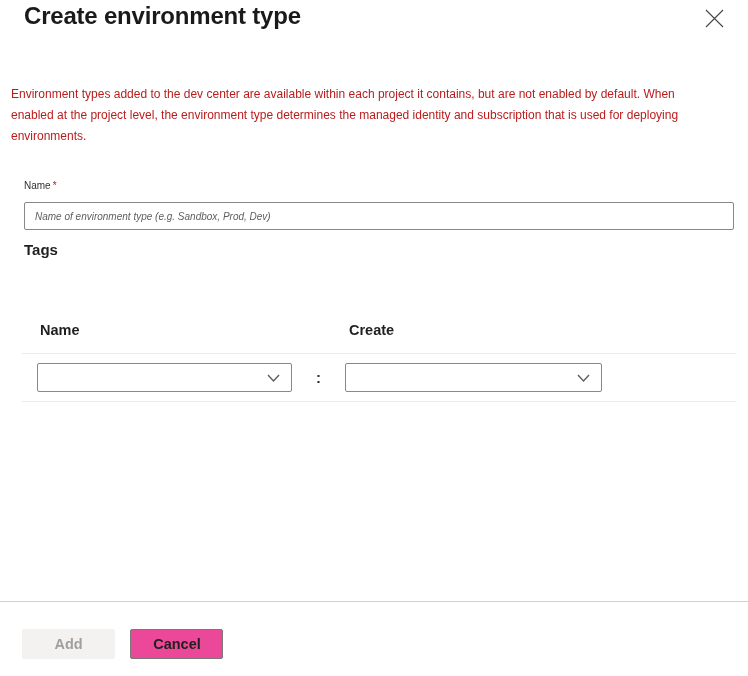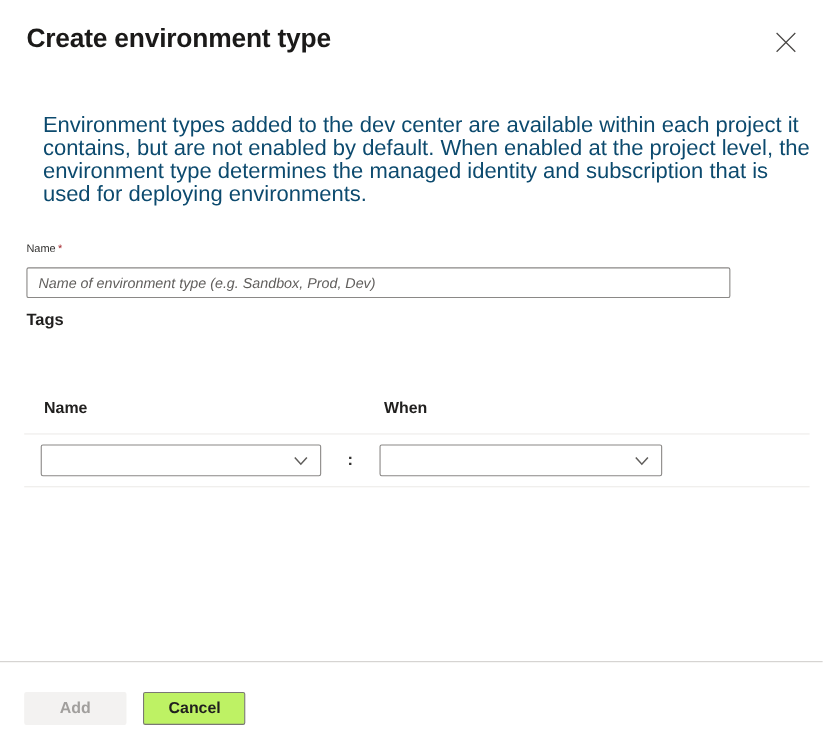--- a/index.html
+++ b/index.html
@@ -14,44 +14,44 @@
   .dialog {
     position: relative;
     width: 748px;
     height: 676px;
     background: #ffffff;
   }
   .header {
     display: flex;
     justify-content: space-between;
     align-items: flex-end;
-    padding: 20px 20px 0 24px;
+    padding: 0 20px 0 24px;
   }
   .title {
     margin: 0;
     font-size: 24px;
     line-height: 32px;
     font-weight: 700;
     color: #1b1a19;
     letter-spacing: -0.2px;
   }
   .close-btn {
     background: none;
     border: none;
     padding: 4px;
     margin-top: 4px;
     cursor: pointer;
     line-height: 0;
   }
   .description {
-    margin: 52px 24px 0 39px;
+    margin: 52px 24px 0 11px;
     width: 708px;
-    font-size: 20px;
+    font-size: 12px;
     line-height: 21px;
-    color: #0c4a6e;
+    color: #b91c1c;
   }
   .section-heading {
     margin: 25px 24px 0 24px;
     font-size: 15px;
     line-height: 20px;
     font-weight: 700;
     color: #201f1e;
   }
   .section-heading.tags {
     margin-top: 10px;
@@ -64,27 +64,27 @@
     color: #323130;
   }
   .required {
     color: #a4262c;
     margin-left: 2px;
   }
   .text-input {
     display: block;
     box-sizing: border-box;
     margin: 0 14px 0 24px;
-    width: 640px;
+    width: 710px;
     height: 28px;
     border: 1px solid #8a8886;
     border-radius: 2px;
     padding: 0 10px;
     font-family: "Liberation Sans", sans-serif;
-    font-size: 13px;
+    font-size: 10px;
     color: #323130;
     outline: none;
   }
   .text-input::placeholder {
     font-style: italic;
     color: #605e5c;
     opacity: 1;
   }
   .tags-table {
     margin: 60px 12px 0 22px;
@@ -159,21 +159,21 @@
     font-weight: 700;
     cursor: pointer;
   }
   .btn.add {
     background: #f3f2f1;
     border: 1px solid #f3f2f1;
     color: #a19f9d;
     cursor: default;
   }
   .btn.cancel {
-    background: #bef264;
+    background: #ec4899;
     border: 1px solid #7a7874;
     color: #201f1e;
     margin-left: 11px;
   }
 </style>
 </head>
 <body>
 
 <div class="dialog">
 
@@ -191,21 +191,21 @@
 
   <label class="field-label"><span>Name</span><span class="required">*</span></label>
 
   <input class="text-input" type="text" placeholder="Name of environment type (e.g. Sandbox, Prod, Dev)" style="">
 
   <h2 class="section-heading tags">Tags</h2>
 
   <div class="tags-table">
     <div class="thead">
       <div class="th name-col">Name</div>
-      <div class="th value-col">When</div>
+      <div class="th value-col">Create</div>
     </div>
     <div class="trow">
       <div class="combobox name-dd" role="combobox">
         <span class="combo-value"></span>
         <svg class="chevron" width="13" height="9" viewBox="0 0 13 9">
           <path d="M1 1 L6.5 7 L12 1" stroke="#605e5c" stroke-width="1.4" fill="none"></path>
         </svg>
       </div>
       <span class="colon">:</span>
       <div class="combobox value-dd" role="combobox">

